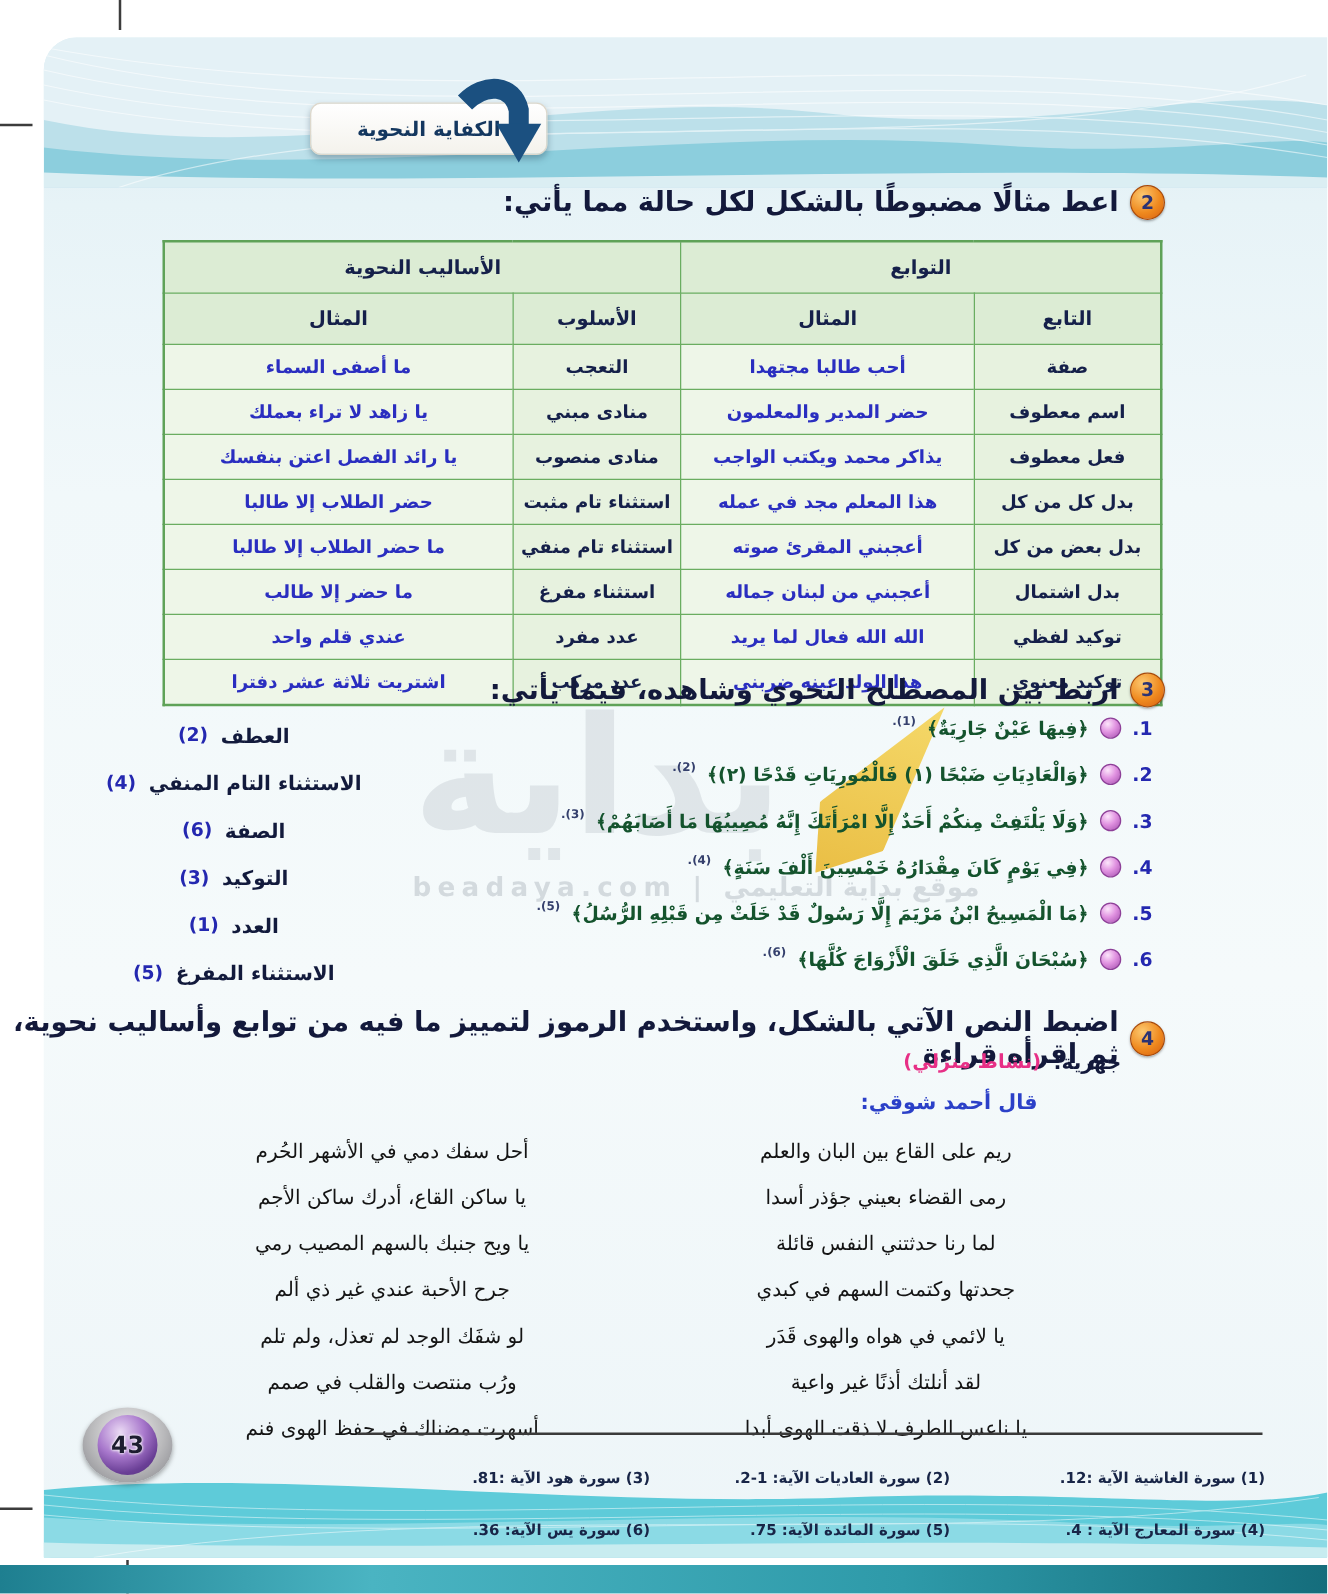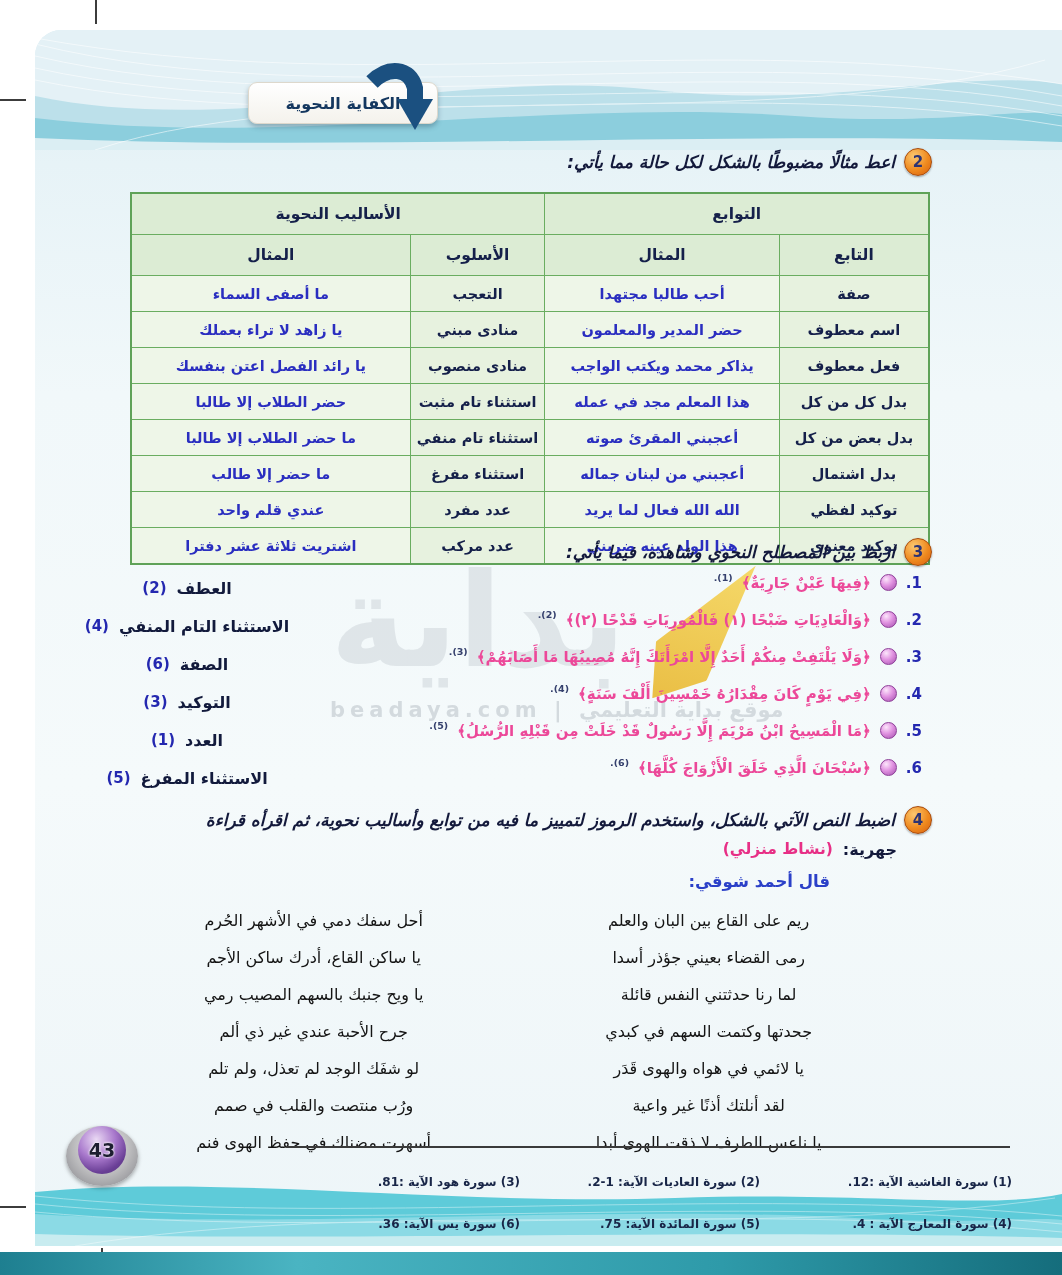--- a/index.html
+++ b/index.html
@@ -31,37 +31,37 @@
   .wm-sub{left:330px;top:698px;font-size:21px;letter-spacing:5px;opacity:.8;direction:ltr;}
   .wm-pen{left:672px;top:548px;width:64px;height:168px;background:linear-gradient(160deg,#f6d75c,#e8b62e);
     clip-path:polygon(50% 0,100% 72%,50% 100%,0 72%);transform:rotate(38deg);opacity:.9;z-index:1;}
 
   
   .ex-head{display:flex;align-items:center;gap:9px;direction:rtl;z-index:3;}
   .badge{width:26px;height:26px;border-radius:50%;flex:0 0 26px;
     background:radial-gradient(circle at 35% 28%,#fcc870,#ef8a1f 55%,#d75e0f);
     border:1px solid #a84a0b;box-shadow:0 1px 2px rgba(0,0,0,.35);
     color:#2b3374;font-weight:bold;font-size:15px;display:flex;align-items:center;justify-content:center;}
-  .ex-title{font-weight:bold;font-size:17px;color:#13193b;font-style:italic;}
+  .ex-title{font-weight:bold;font-size:22px;color:#13193b;}
 
   
   table.gram{position:absolute;left:130px;top:192px;width:800px;border-collapse:collapse;z-index:3;
     border:2.5px solid #5fa258;}
   table.gram td,table.gram th{border:1.6px solid #6aad60;padding:2px 4px;font-weight:bold;}
   table.gram th{background:#dcecd4;color:#15204a;font-size:15.5px;height:36px;}
   td.lbl{background:#e7f2df;color:#15204a;font-size:14.5px;text-align:center;height:31px;}
   td.ex{background:#eef6e8;color:#2a2ec0;font-size:14.5px;text-align:center;height:31px;}
 
   
   .verses{top:570px;right:140px;width:620px;display:flex;flex-direction:column;z-index:3;}
   .verse-row{display:flex;align-items:center;gap:9px;direction:rtl;margin-bottom:12px;height:25px;}
   .v-num{color:#2428b0;font-weight:bold;font-size:15px;}
   .orb{width:15px;height:15px;border-radius:50%;flex:0 0 15px;border:1px solid #8d3f98;
     background:radial-gradient(circle at 35% 28%,#fce6fb,#e193e1 45%,#a44fae);}
-  .v-text{color:#ec4899;font-weight:bold;font-size:15px;white-space:nowrap;}
+  .v-text{color:#14532d;font-weight:bold;font-size:15px;white-space:nowrap;}
   .v-ref{color:#35406d;font-weight:bold;font-size:9.5px;vertical-align:top;position:relative;top:-5px;}
   .terms{top:576px;left:58px;width:258px;display:flex;flex-direction:column;z-index:3;}
   .term-row{display:flex;align-items:center;justify-content:center;gap:10px;direction:rtl;
     margin-bottom:14px;height:24px;}
   .t-label{color:#121a3c;font-weight:bold;font-size:16px;}
   .t-num{color:#2428b0;font-weight:bold;font-size:15px;}
 
   
   .ex4-line2{top:840px;right:165px;display:flex;gap:10px;direction:rtl;z-index:3;}
   .pink{color:#e72f86;font-weight:bold;font-size:15.5px;text-align:right;}
@@ -80,21 +80,21 @@
   .fn{color:#182547;font-weight:bold;font-size:12px;text-align:right;white-space:nowrap;margin-top:21px;}
 
   
   .bottom-band{left:35px;top:1176px;width:1027px;height:70px;z-index:2;}
   .bottom-bar{left:0;top:1252px;width:1062px;height:23px;z-index:4;
     background:linear-gradient(90deg,#1e7f90,#4ab4c2 28%,#2e9aa9 68%,#156d7c);}
 
   
   .ball{left:66px;top:1126px;width:72px;height:60px;border-radius:50%;z-index:5;
     background:radial-gradient(circle at 50% 35%,#f4f4f4,#b9b9bb 55%,#808086);
-    box-shadow:0 2px 4px rgba(0,0,0,.35);display:flex;justify-content:center;}
+    box-shadow:0 2px 4px rgba(0,0,0,.35);display:flex;align-items:center;justify-content:center;}
   .ball-inner{width:48px;height:48px;border-radius:50%;
     background:radial-gradient(circle at 38% 28%,#ead9f4,#a878cc 42%,#6a3f96 72%,#50307a);
     display:flex;align-items:center;justify-content:center;}
   .ball-inner span{font-weight:bold;font-size:19px;color:#1d1d30;
     text-shadow:0 0 2px #ffffff,0 0 3px #ffffff;}
 </style>
 </head>
 <body>
 
 <div class="page">

